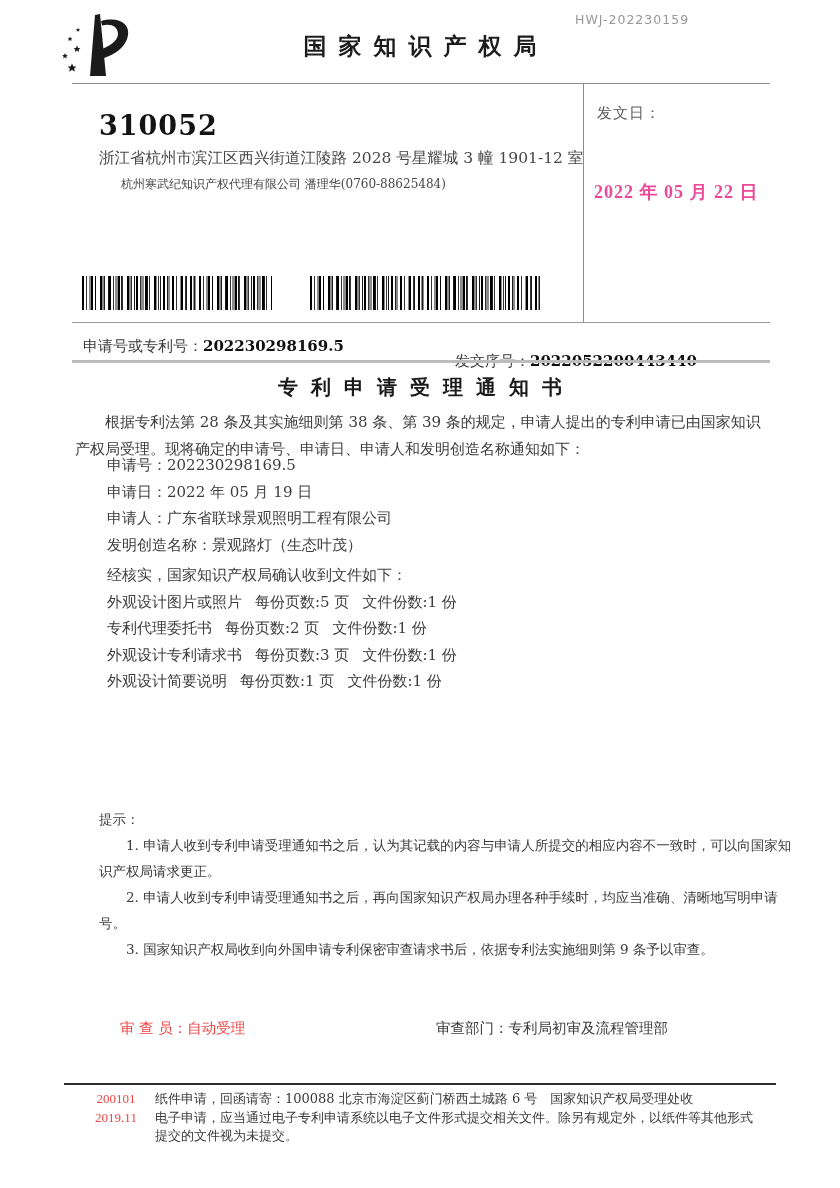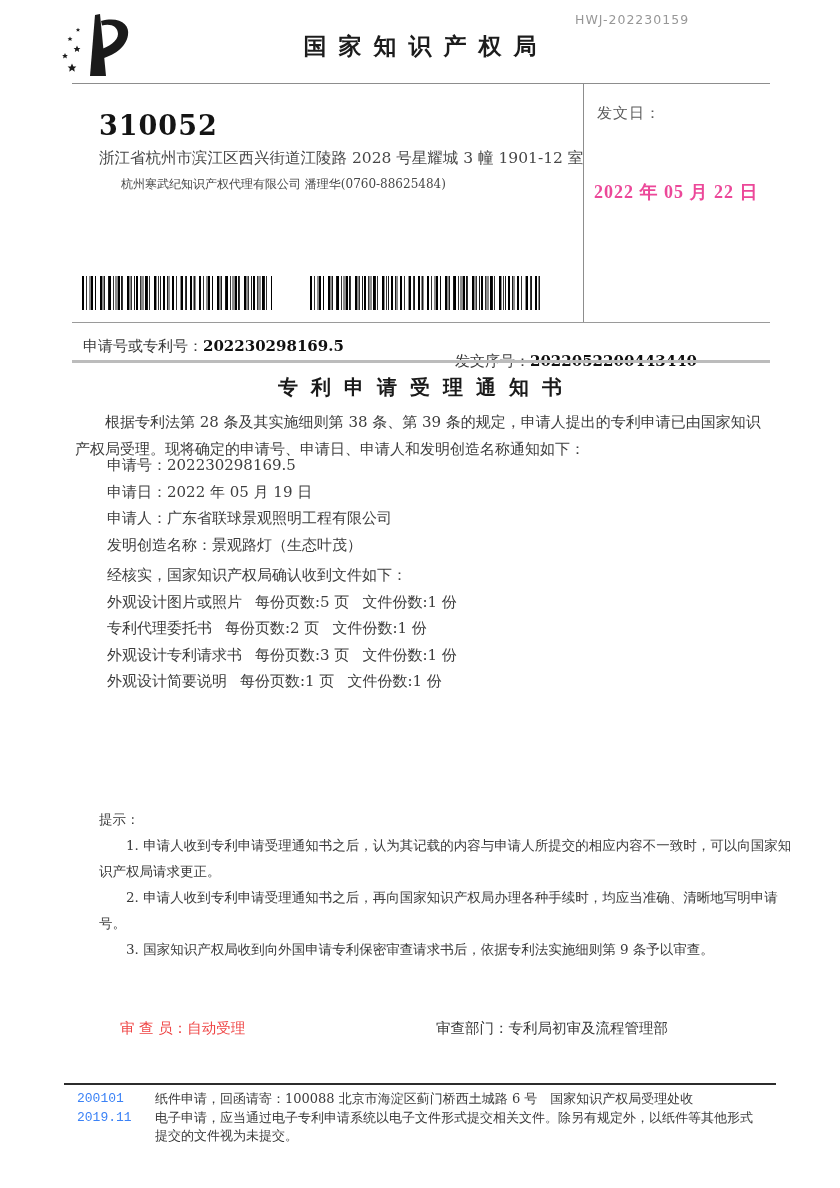--- a/index.html
+++ b/index.html
@@ -62,21 +62,21 @@
   .tips p.tip { text-indent:2em; }
 
   
   .examiner { left:120px; top:1019px; font-size:14.5px; color:#ef4444; }
   .department { left:436px; top:1019px; font-size:14.5px; color:#3a3a3a; }
 
   
   .rule-bottom { left:64px; width:712px; top:1083px; height:2px; background:#2c2c2c; }
   .footer { left:77px; top:1090px; width:700px; display:grid;
     grid-template-columns:78px 1fr; row-gap:0; font-size:13px; line-height:18.5px; color:#3a3a3a; }
-  .footer .code { font-family:Liberation Mono, monospace; color:#3b82f6; }
+  .footer .code { font-family:Liberation Serif, serif; color:#ef4444;text-align:center; }
   .footer .ftext { max-width:600px; }
 
   .logo { left:58px; top:12px; }
 </style>
 </head>
 <body>
 
 <div class="page">
 
   <svg class="abs logo" width="76" height="70" viewBox="0 0 76 70">

